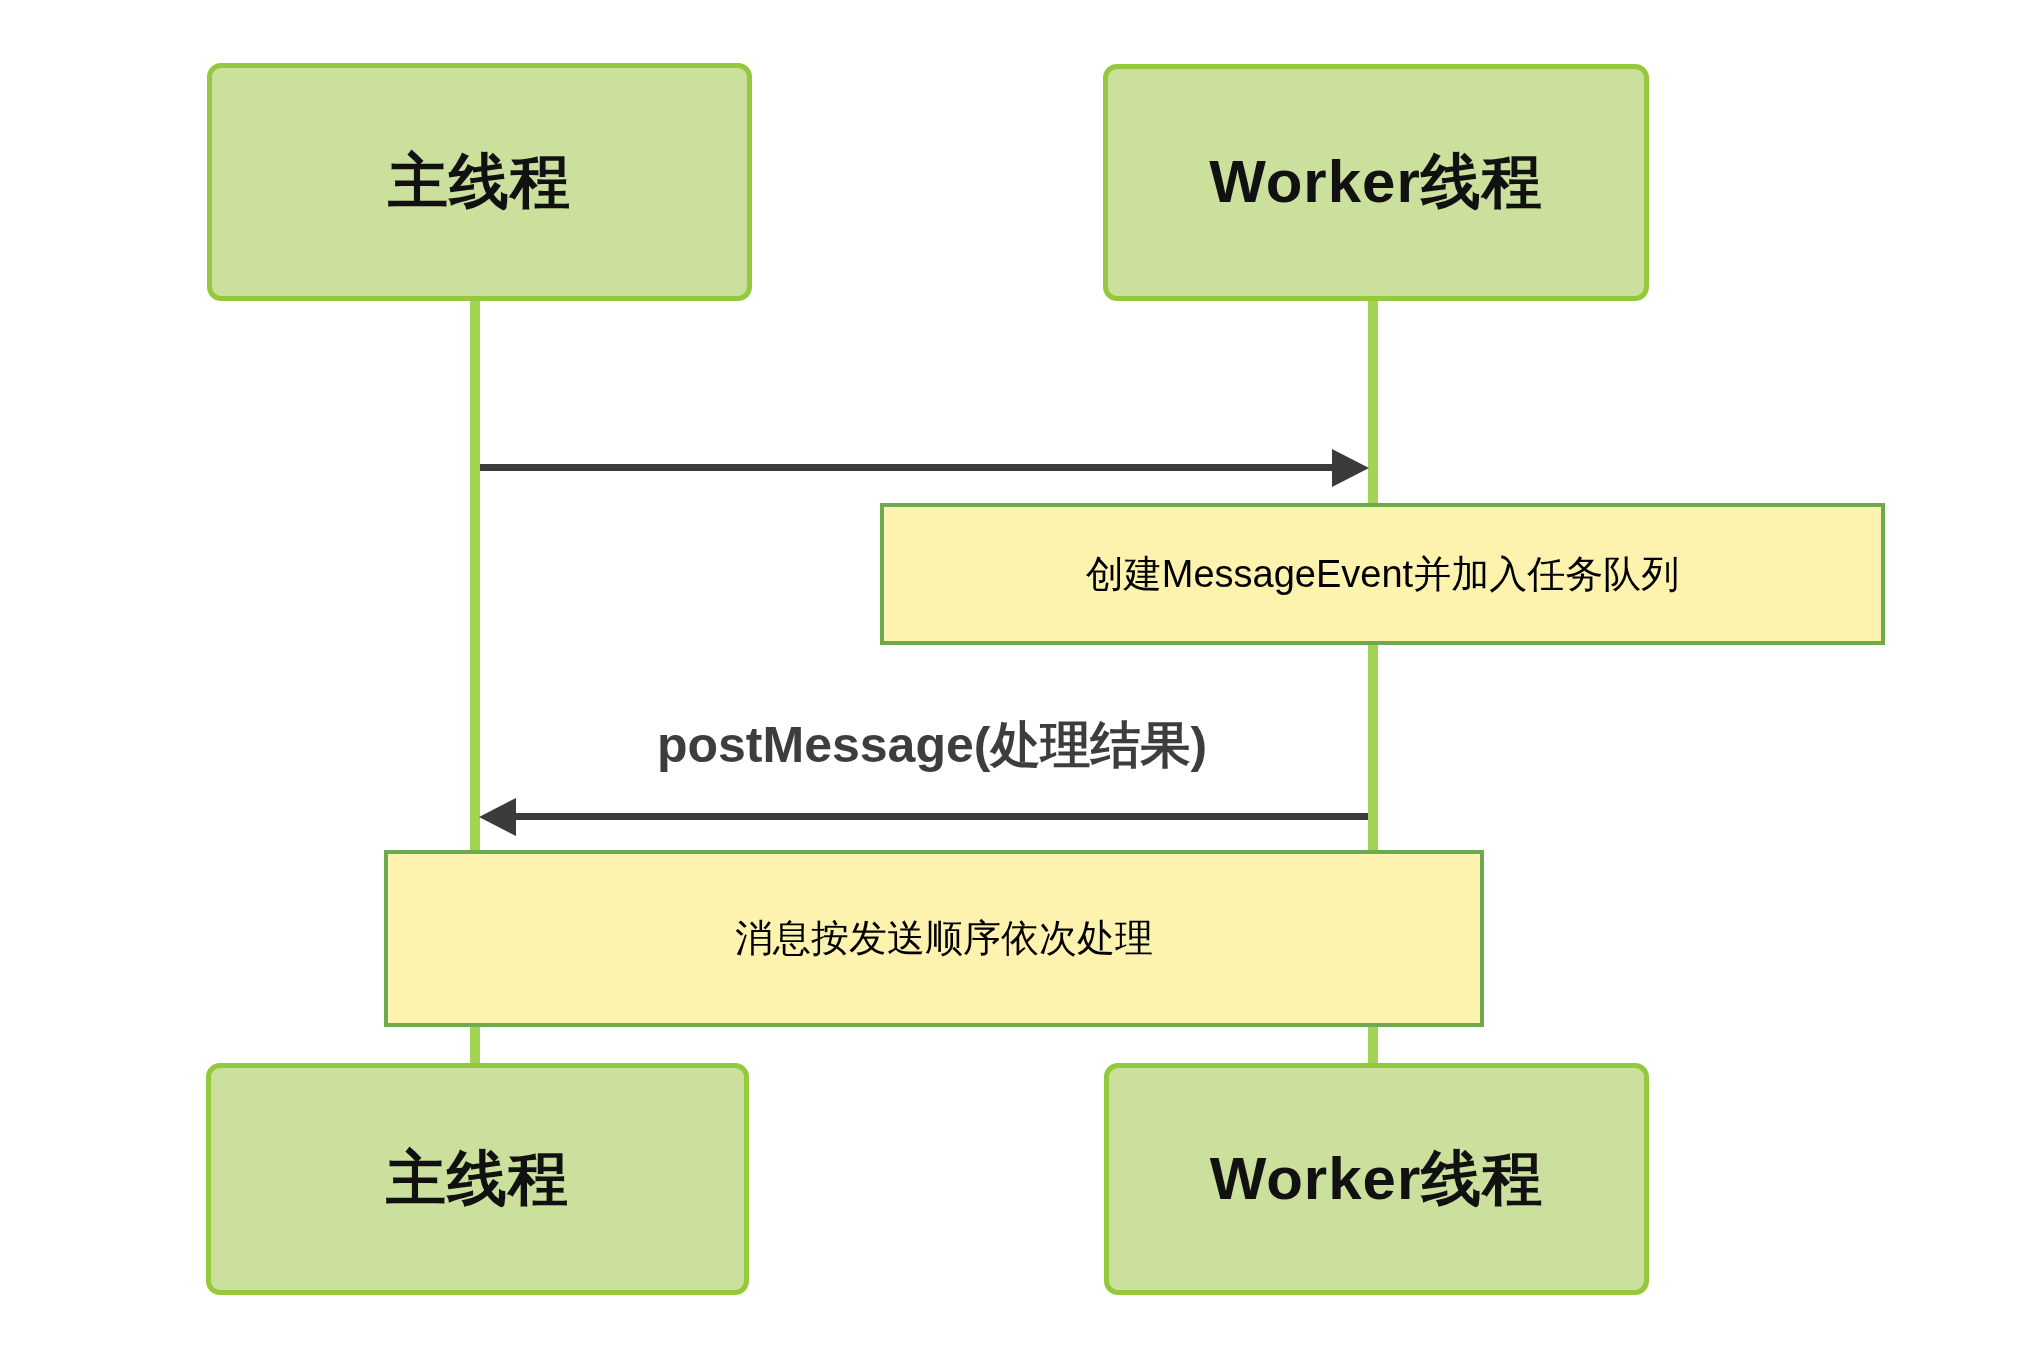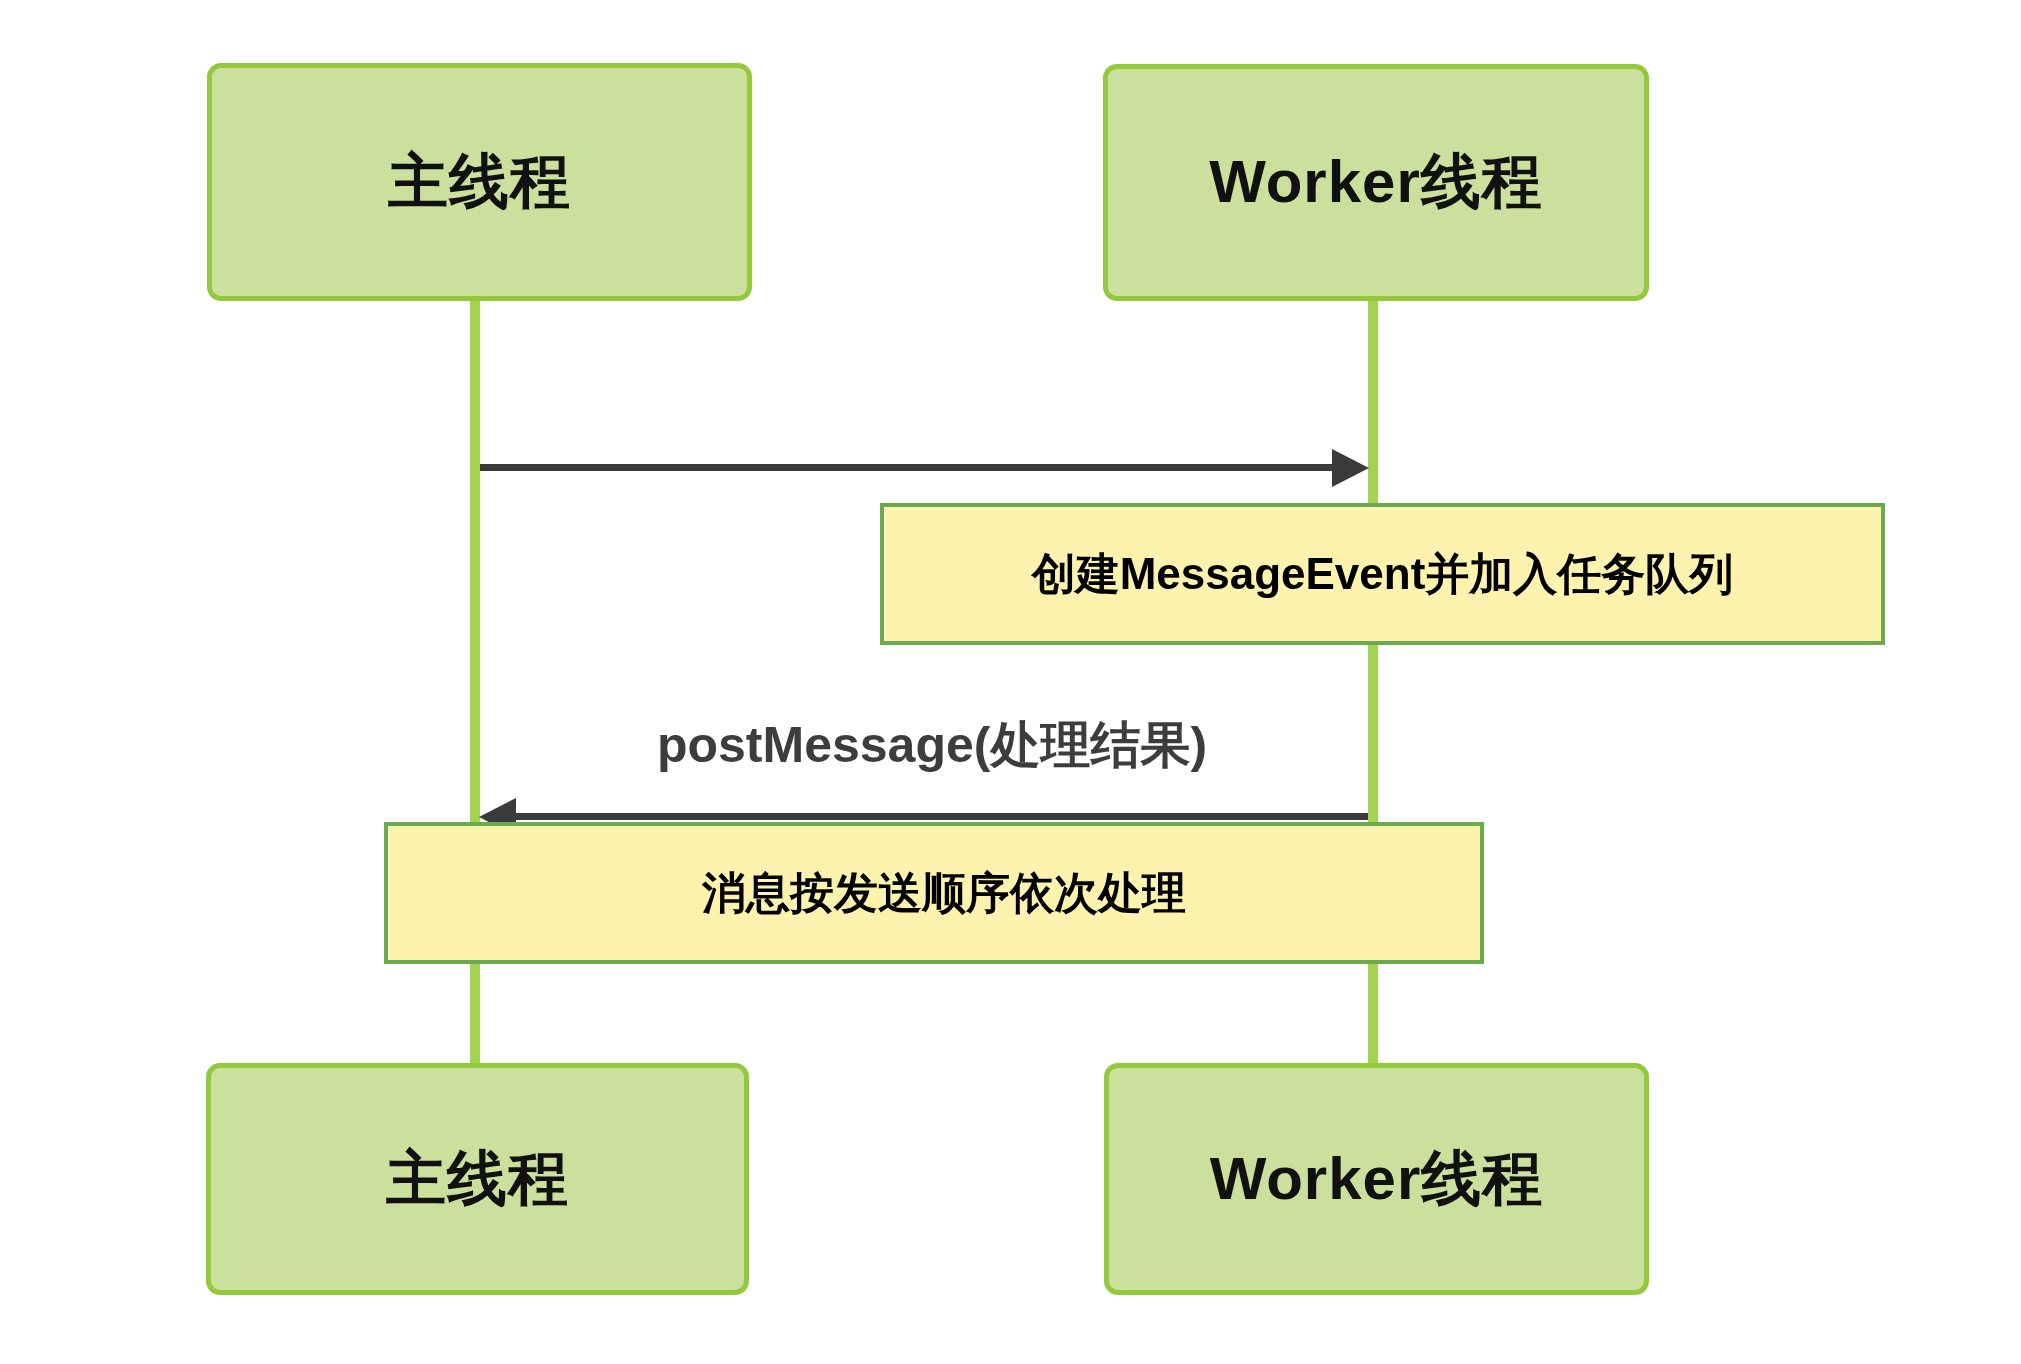--- a/index.html
+++ b/index.html
@@ -86,28 +86,28 @@
   .msg-label-2 { left: 905px; top: 712px; }
 
   .note {
     position: absolute;
     box-sizing: border-box;
     background: var(--note-fill, #fdf3ae);
     border: 4px solid var(--note-border, #6ca94f);
     display: flex;
     align-items: center;
     justify-content: center;
-    font-size: 44px;
-    font-weight: bold;
+    font-size: 38px;
+    font-weight: normal;
     color: #000000;
     z-index: 4;
     white-space: nowrap;
   }
   .note-1 { left: 853px; top: 503px; width: 1005px; height: 142px; }
-  .note-2 { left: 357px; top: 822px; width: 1100px; height: 142px; padding-left: 20px; }
+  .note-2 { left: 357px; top: 850px; width: 1100px; height: 177px; padding-left: 20px; }
 </style>
 </head>
 <body>
 
 <div class="canvas">
 
   <div class="lifeline lifeline-main"></div>
   <div class="lifeline lifeline-worker"></div>
 
   <div class="node node-top-main">

